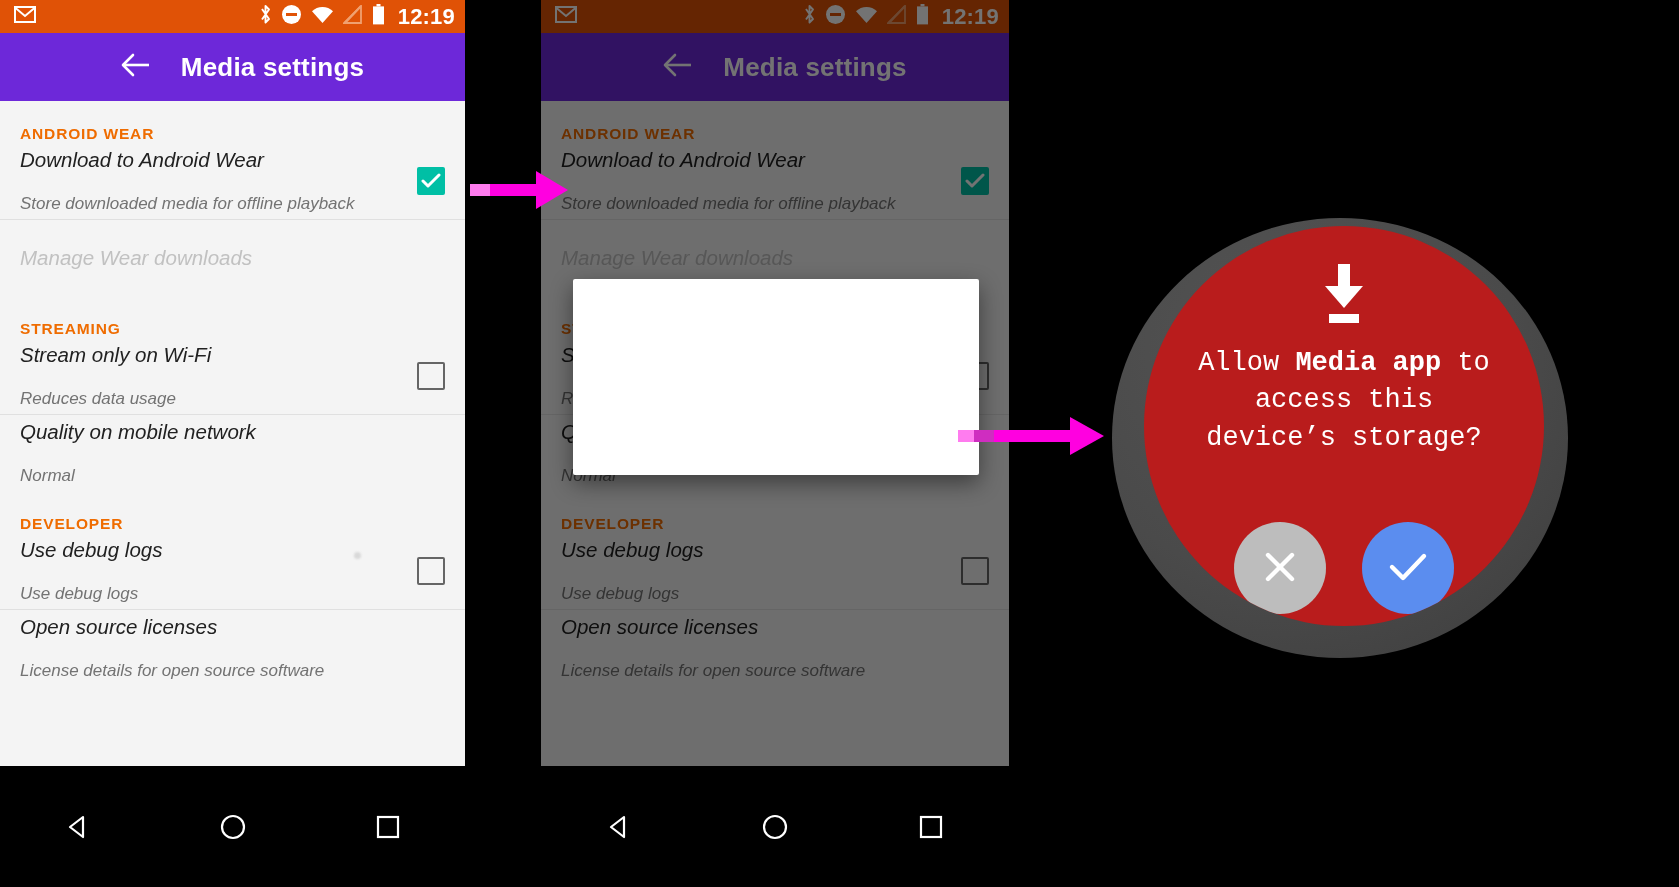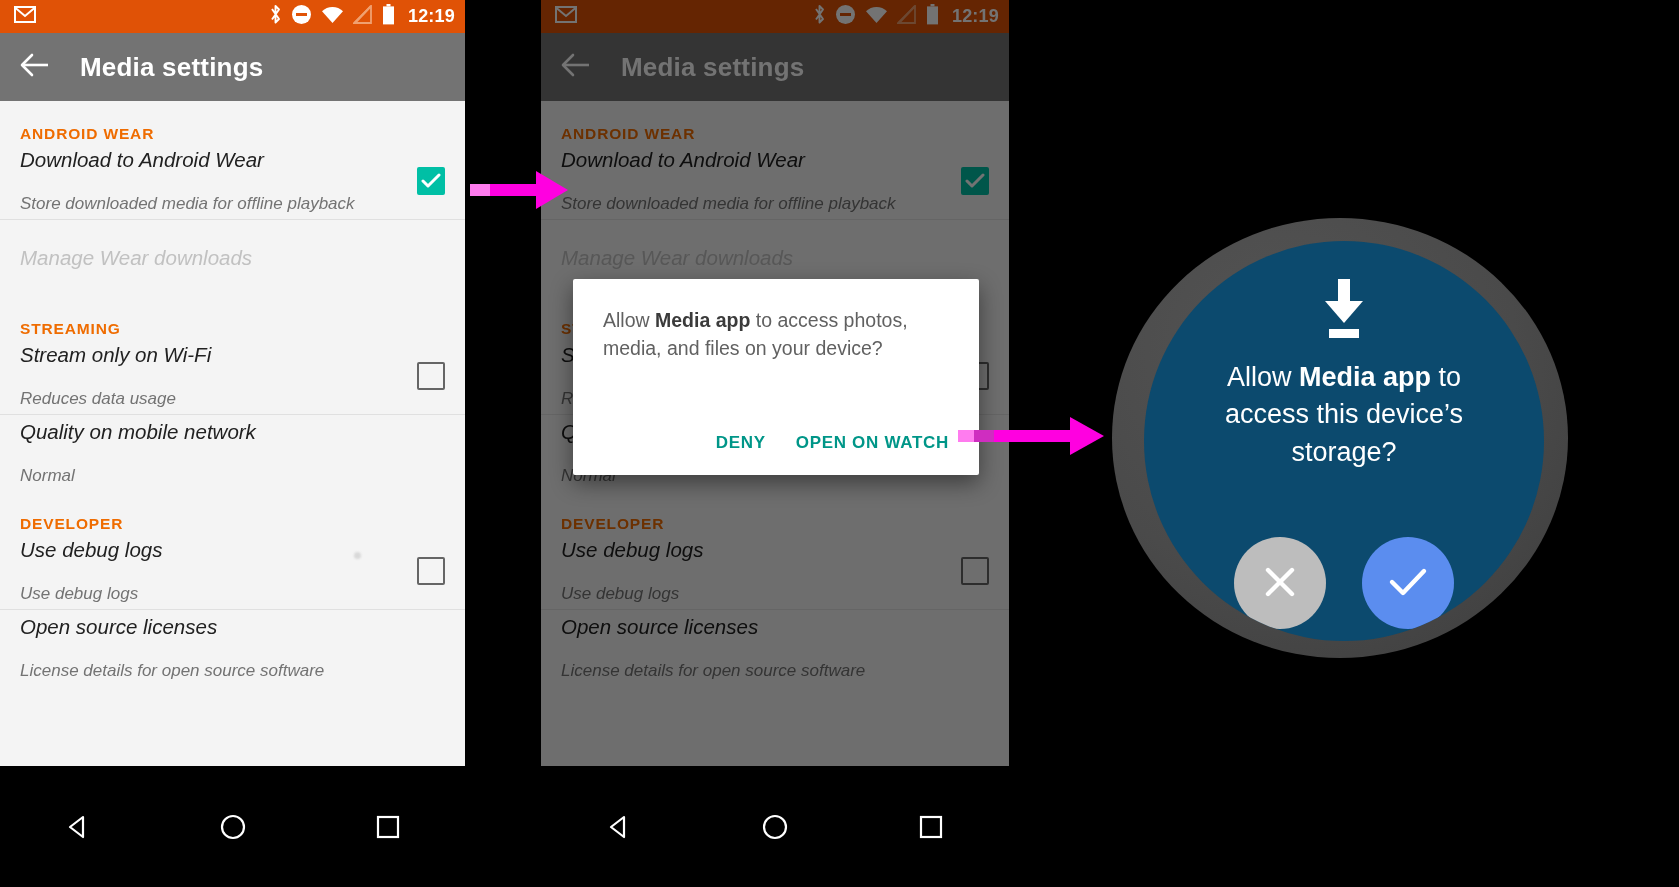--- a/index.html
+++ b/index.html
@@ -16,26 +16,26 @@
   .phone.p1 { left: 0; }
   .phone.p2 { left: 541px; width: 468px; }
 
   .statusbar {
     height: 33px; background: #E05206;
     display: flex; align-items: center;
     padding: 0 10px 0 14px; color: #fff;
   }
   .sb-left { display: flex; align-items: center; }
   .sb-right { margin-left: auto; display: flex; align-items: center; gap: 9px; }
-  .sb-time { font-size: 18px; font-weight: bold; letter-spacing: .2px; margin-left: 4px; }
+  .sb-time { font-size: 22px; font-weight: bold; letter-spacing: .2px; margin-left: 4px; }
   .sb-ico { display: block; }
 
   .appbar {
-    height: 68px; background: #737373;
-    display: flex; align-items: center; padding-left: 20px; gap: 30px;
+    height: 68px; background: #6d28d9;
+    display: flex; align-items: center; padding-left: 20px; gap: 30px; justify-content: center;
   }
   .appbar .title { color: #fff; font-size: 26px; font-weight: bold; letter-spacing: .2px; }
 
   .content { background: #F4F4F4; height: 665px; position: relative; }
 
   .section-header {
     color: #EF6C00; font-size: 15.5px; font-weight: bold;
     letter-spacing: .85px; padding: 24px 0 0 20px;
   }
   .row {
@@ -98,24 +98,25 @@
   
   .arrow { position: absolute; }
 
   
   .watch { position: absolute; left: 1112px; top: 218px; width: 456px; height: 440px; }
   .watch-bezel {
     position: absolute; inset: 0; border-radius: 50%;
     background: radial-gradient(circle at 38% 30%, #545454 0%, #4a4a4a 55%, #3c3c3c 100%);
   }
   .watch-face {
-    position: absolute; left: 32px; top: 23px; width: 400px; height: 400px;
-    border-radius: 50%; background: #0c4a6e;
+    position: absolute; left: 32px; top: 8px; width: 400px; height: 400px;
+    border-radius: 50%; background: #b91c1c;
     display: flex; flex-direction: column; align-items: center;
     overflow: hidden;
+    font-family: Liberation Mono, monospace;
   }
   .watch-dl-icon { margin-top: 38px; }
   .watch-text {
     color: #fff; font-size: 27px; line-height: 1.38; text-align: center;
     margin-top: 16px; width: 300px;
   }
   .watch-text b { font-weight: bold; }
   .watch-btns {
     position: absolute; bottom: 12px; left: 0; width: 100%;
     display: flex; justify-content: center; gap: 36px;
@@ -346,25 +347,20 @@
           <div class="t1">Open source licenses</div>
           <div class="t2">License details for open source software</div>
         </div>
       </div>
     </div>
   </div>
 
   <div class="scrim"></div>
 
   <div class="dialog">
-    <div class="msg"><span>Allow </span><b>Media app</b><span> to access photos, media, and files on your device?</span></div>
-    <div class="actions">
-      <button class="btn">DENY</button>
-      <button class="btn">OPEN ON WATCH</button>
-    </div>
   </div>
 
   <div class="navbar n1">
     <div class="nb-item">
       <svg width="28" height="28" viewBox="0 0 28 28">
           <path d="M19 4 L6 14 L19 24 Z" fill="none" stroke="#fff" stroke-width="2.2" stroke-linejoin="round"></path>
         </svg>
     </div>
     <div class="nb-item">
       <svg width="28" height="28" viewBox="0 0 28 28">

